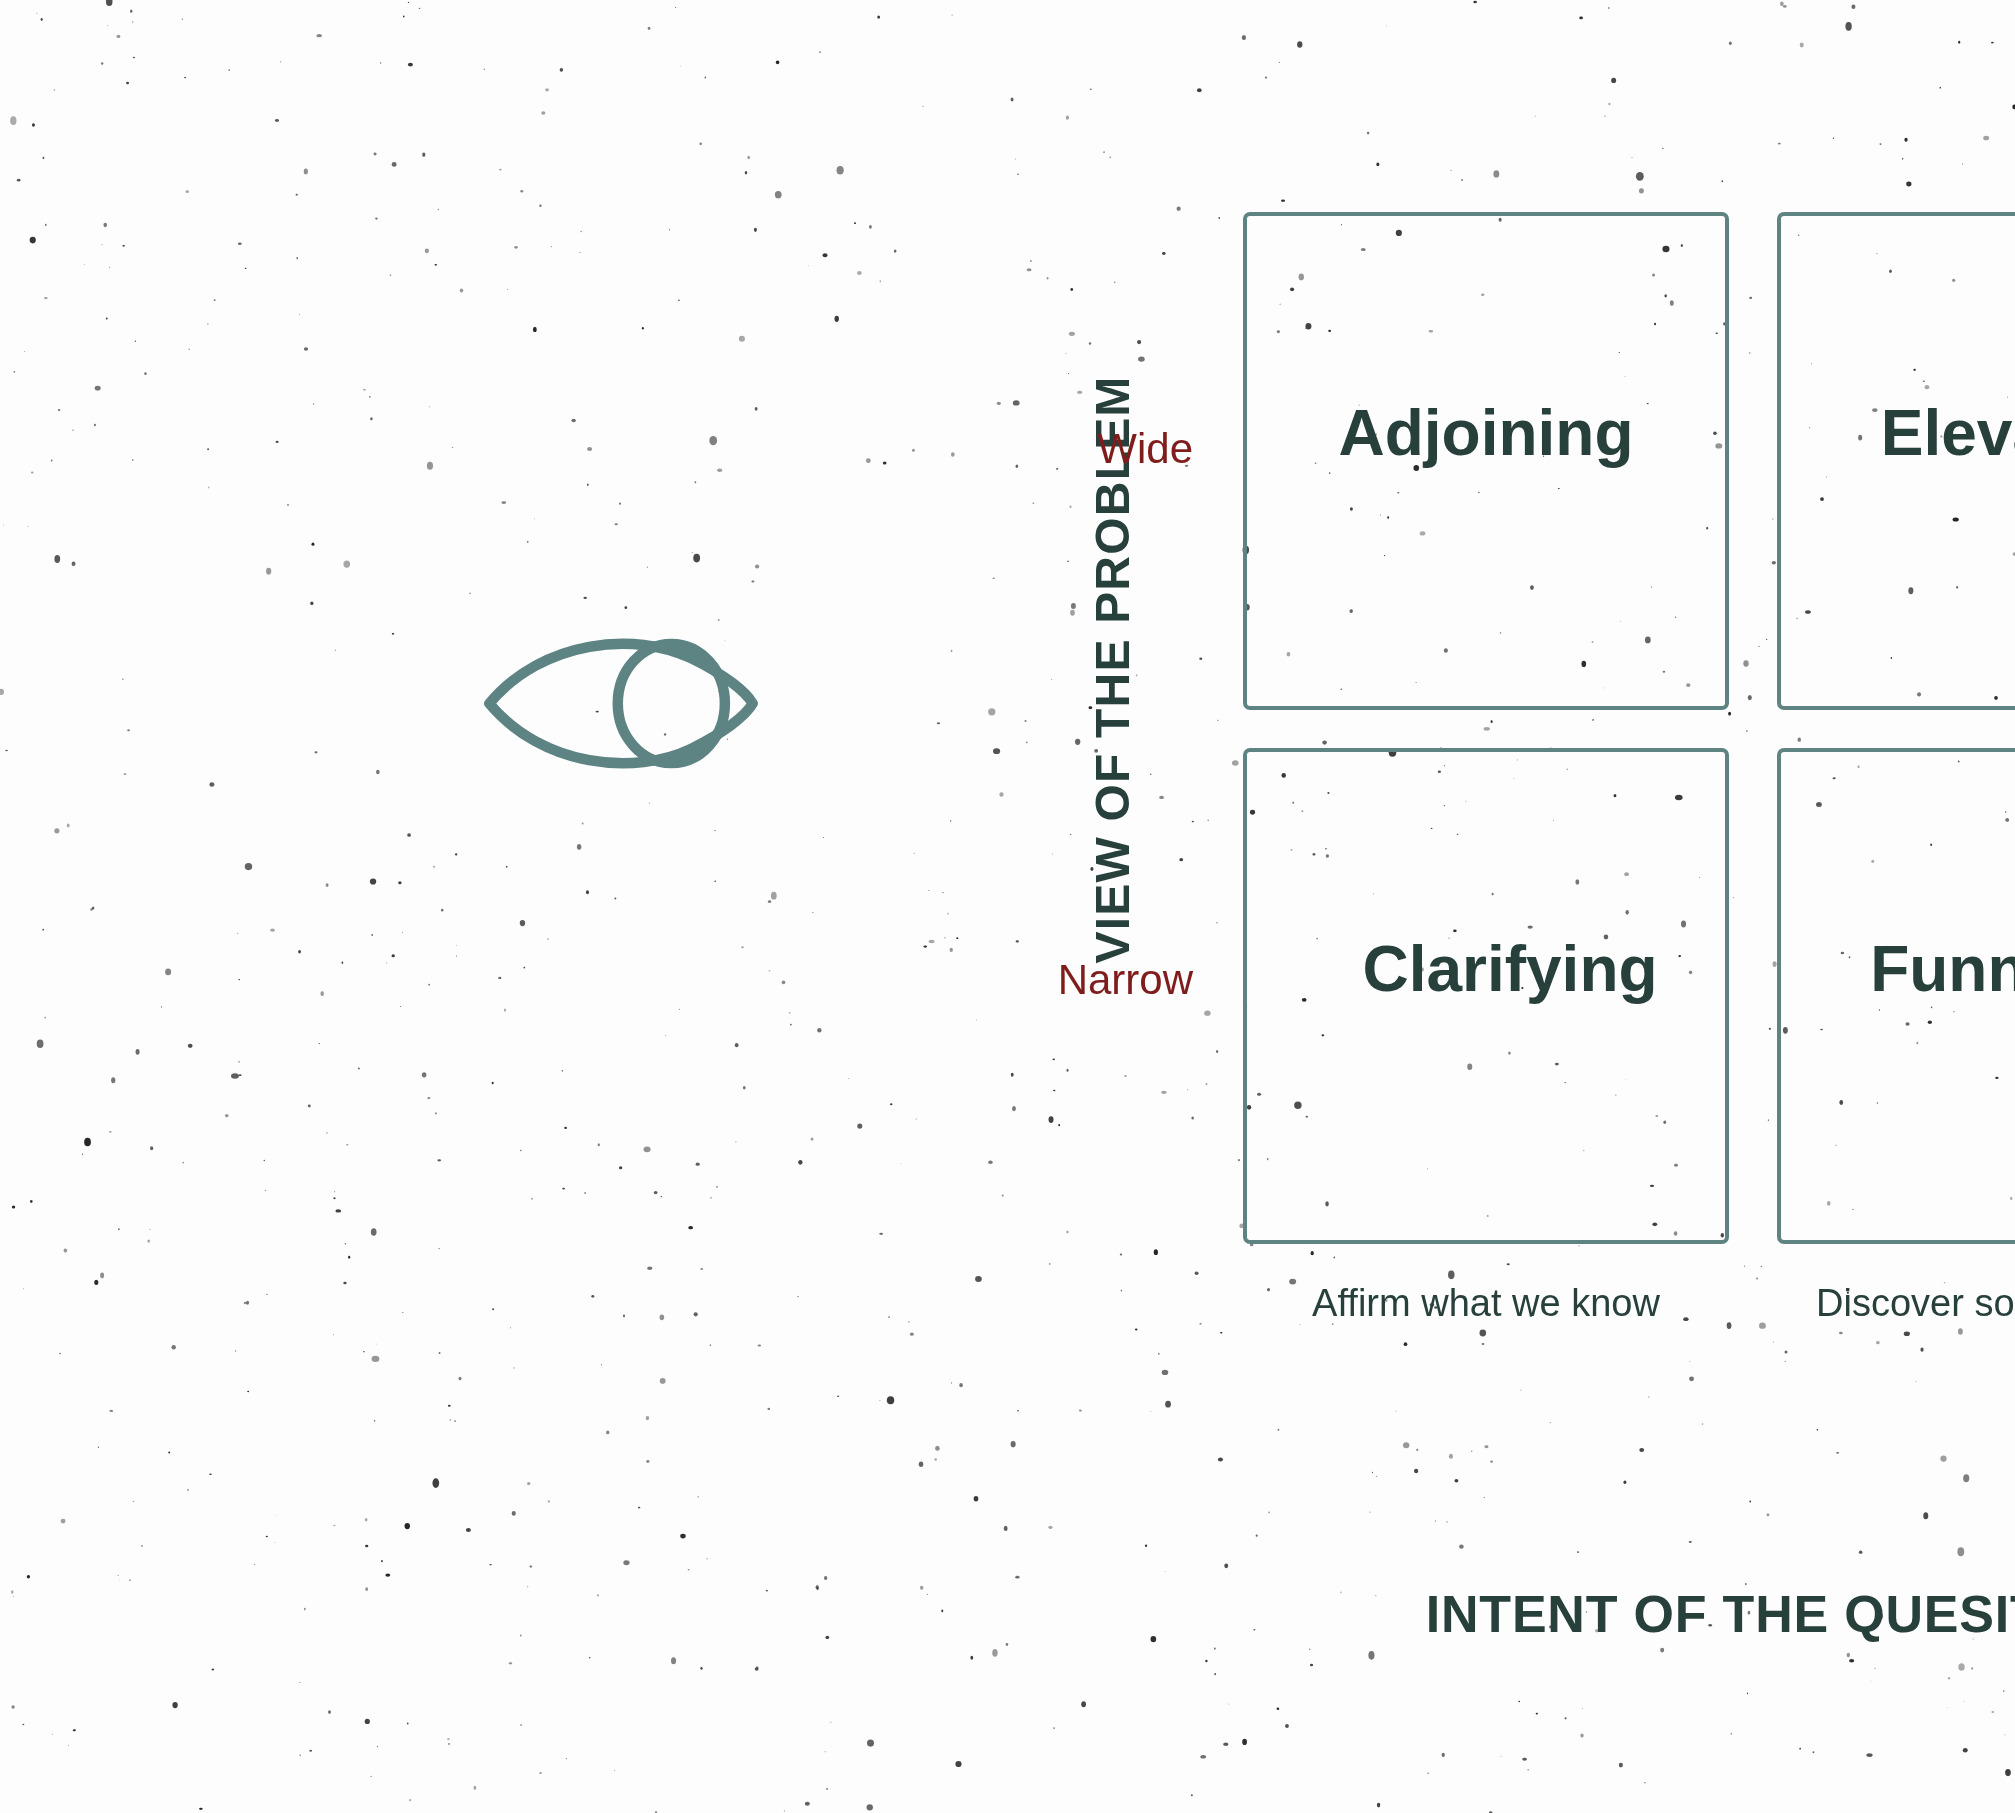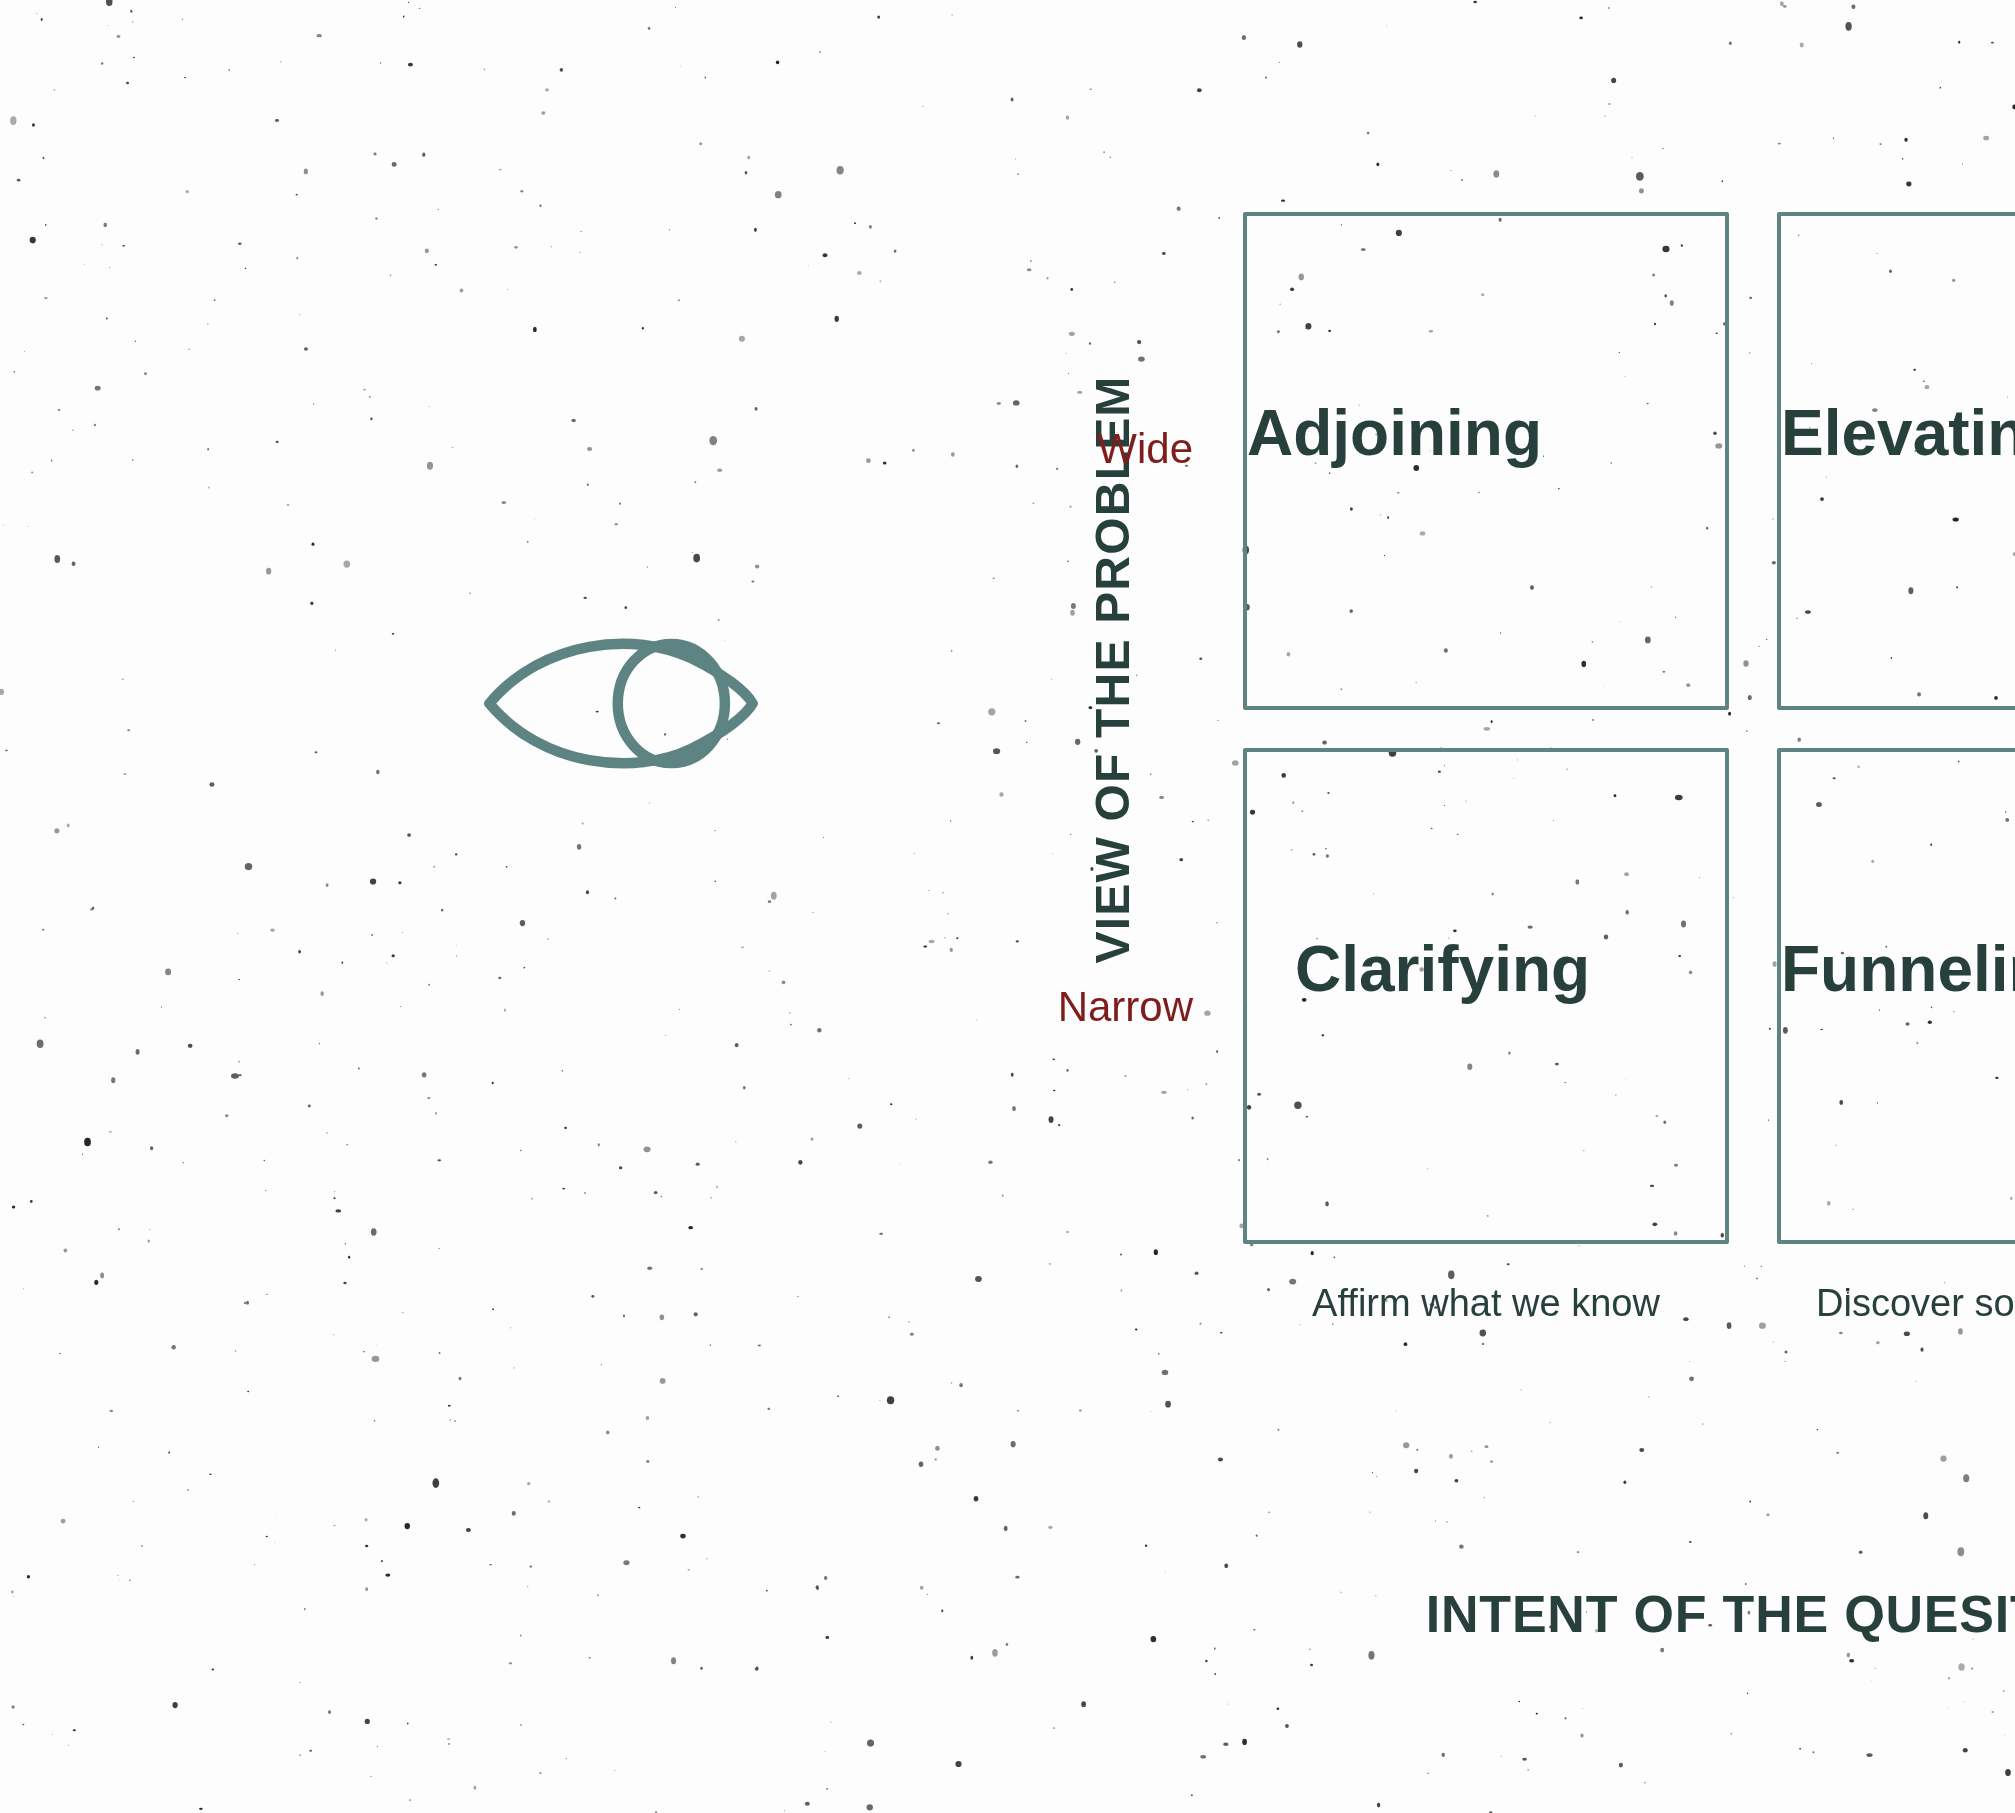--- a/index.html
+++ b/index.html
@@ -65,32 +65,33 @@
   .y-tick {
     position: absolute;
     z-index: 3;
     font-size: 42px;
     font-weight: 400;
     color: #7f1d1d;
     white-space: nowrap;
     text-align: right;
   }
   #y-tick-wide   { left: 903px; top: 425px; width: 290px; }
-  #y-tick-narrow { left: 903px; top: 956px; width: 290px; margin-top: 27px; }
+  #y-tick-narrow { left: 903px; top: 956px; width: 290px; }
 
   
   .quad {
     position: absolute;
     z-index: 3;
     border: 4.8px solid #5d8382;
-    border-radius: 2px;
+    border-radius: 7px;
     background: transparent;
     box-sizing: border-box;
     display: flex;
     align-items: flex-start;
+    justify-content: center;
   }
   .quad .label {
     margin-top: 185px;
     font-size: 64px;
     font-weight: 700;
     color: #27403c;
     white-space: nowrap;
     line-height: 1;
   }
 

